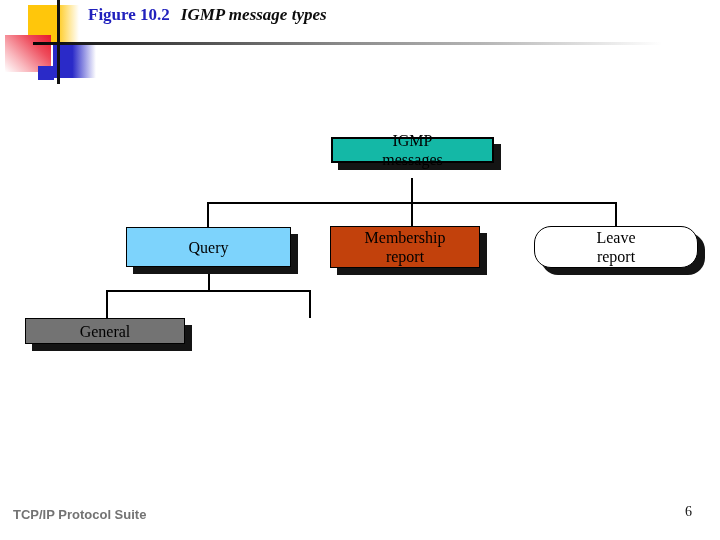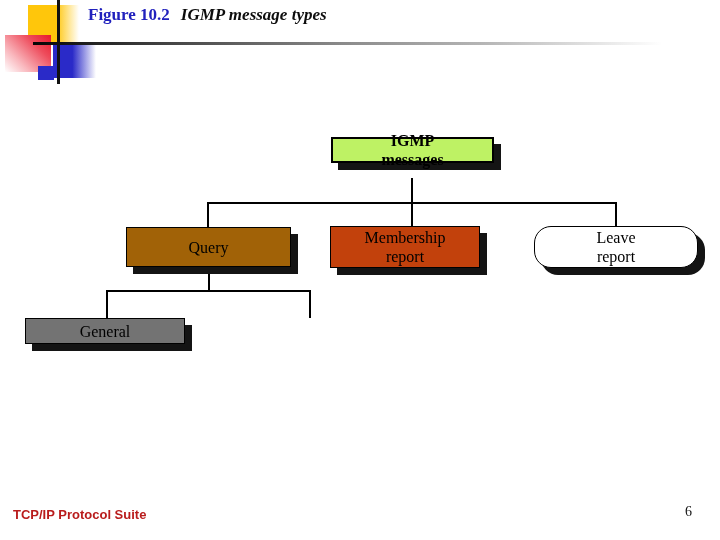--- a/index.html
+++ b/index.html
@@ -63,22 +63,22 @@
     align-items: center;
     justify-content: center;
     text-align: center;
     white-space: pre-line;
     font-size: 16px;
     line-height: 19px;
     color: #000000;
     border: 1px solid #000000;
     box-shadow: 7px 7px 0 #141414;
   }
-  .node-igmp       { left: 331px; top: 137px; width: 163px; height: 26px; background: #bef264; border-width: 2px; font-weight: bold; }
-  .node-query      { left: 126px; top: 227px; width: 165px; height: 40px; background: #a16207; }
+  .node-igmp       { left: 331px; top: 137px; width: 163px; height: 26px; background: #14b8a6; border-width: 2px; }
+  .node-query      { left: 126px; top: 227px; width: 165px; height: 40px; background: #7dd3fc; }
   .node-membership { left: 330px; top: 226px; width: 150px; height: 42px; background: #c2410c; }
   .node-leave      { left: 534px; top: 226px; width: 164px; height: 42px; background: #ffffff; border-radius: 17px; }
   .node-general    { left:  25px; top: 318px; width: 160px; height: 26px; background: #737373; }
   .node-special    { left: 230px; top: 318px; width: 160px; height: 41px; background: #6FC5DB; }
 
   
   .edge { position: absolute; background: #000000; }
   .edge-root-down   { left: 411px; top: 178px; width: 2px;   height: 48px; }
   .edge-top-h       { left: 207px; top: 202px; width: 410px; height: 2px;  }
   .edge-query-up    { left: 207px; top: 202px; width: 2px;   height: 25px; }
@@ -88,21 +88,21 @@
   .edge-general-up  { left: 106px; top: 290px; width: 2px;   height: 28px; }
   .edge-special-up  { left: 309px; top: 290px; width: 2px;   height: 28px; }
 
   
   .footer-text {
     position: absolute;
     left: 13px; top: 507px;
     font-family: "Liberation Sans", sans-serif;
     font-size: 13px;
     font-weight: bold;
-    color: #b91c1c;
+    color: #737373;
   }
   .page-number {
     position: absolute;
     left: 685px; top: 504px;
     font-family: "Liberation Serif", serif;
     font-size: 14px;
     color: #111111;
   }
 </style>
 </head>

